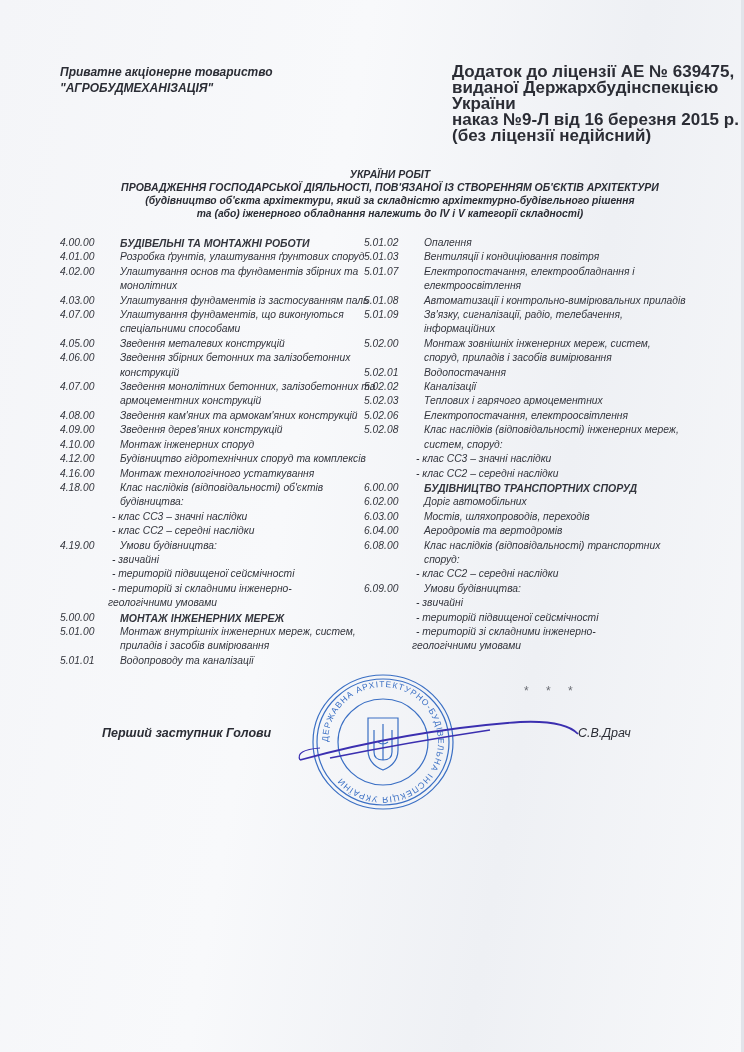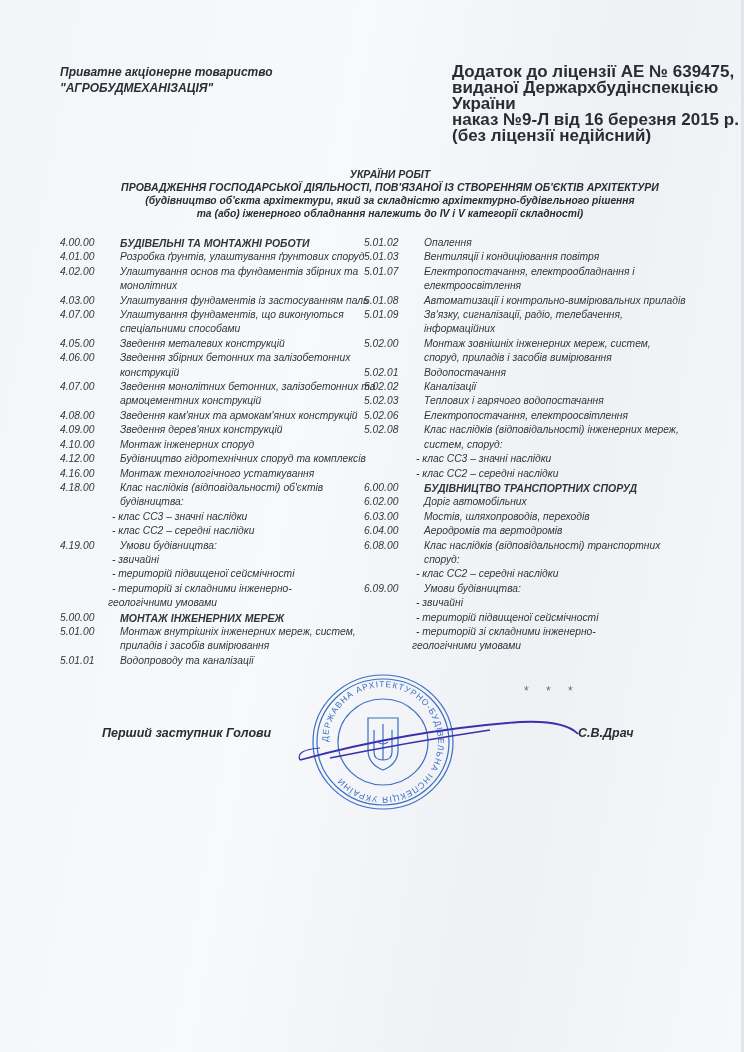--- a/index.html
+++ b/index.html
@@ -25,21 +25,21 @@
   .col.left { left: 60px; width: 320px; }
   .col.right { left: 364px; width: 322px; }
   .item { display: flex; gap: 12px; }
   .item .code { width: 48px; flex: none; font-style: italic; }
   .item .txt { flex: 1; }
   .item.section .txt { font-weight: bold; font-size: 10.5px; }
   .sub { padding-left: 52px; }
   .sub.cont { padding-left: 48px; }
   .stars { position: absolute; left: 524px; top: 684px; font-size: 12px; color: #6a6c74; letter-spacing: 7px; }
   .sig-left { position: absolute; left: 102px; top: 726px; font-style: italic; font-weight: bold; font-size: 12.5px; color: #2b2d35; }
-  .sig-right { position: absolute; left: 578px; top: 726px; font-style: italic; font-weight: bold; font-size: 12.5px; color: #2b2d35; }
+  .sig-right { position: absolute; left: 578px; top: 726px; font-style: italic; font-weight: normal; font-size: 12.5px; color: #2b2d35; }
   .stamp { position: absolute; left: 310px; top: 672px; width: 146px; height: 140px; }
   .signature { position: absolute; left: 290px; top: 690px; width: 320px; height: 80px; }
 </style>
 </head>
 <body>
 
 <div class="page">
   <div class="right-edge"></div>
 
   <div class="hdr-left">
@@ -169,21 +169,21 @@
       <div class="item">
         <span class="code">5.02.01</span>
         <span class="txt">Водопостачання</span>
       </div>
       <div class="item">
         <span class="code">5.02.02</span>
         <span class="txt">Каналізації</span>
       </div>
       <div class="item">
         <span class="code">5.02.03</span>
-        <span class="txt">Теплових і гарячого водопостачання</span>
+        <span class="txt">Теплових і гарячого армоцементних</span>
       </div>
       <div class="item">
         <span class="code">5.02.06</span>
         <span class="txt">Електропостачання, електроосвітлення</span>
       </div>
       <div class="item">
         <span class="code">5.02.08</span>
         <span class="txt">Клас наслідків (відповідальності) інженерних мереж, систем, споруд:</span>
       </div>
       <div class="sub">- клас СС3 – значні наслідки</div>

